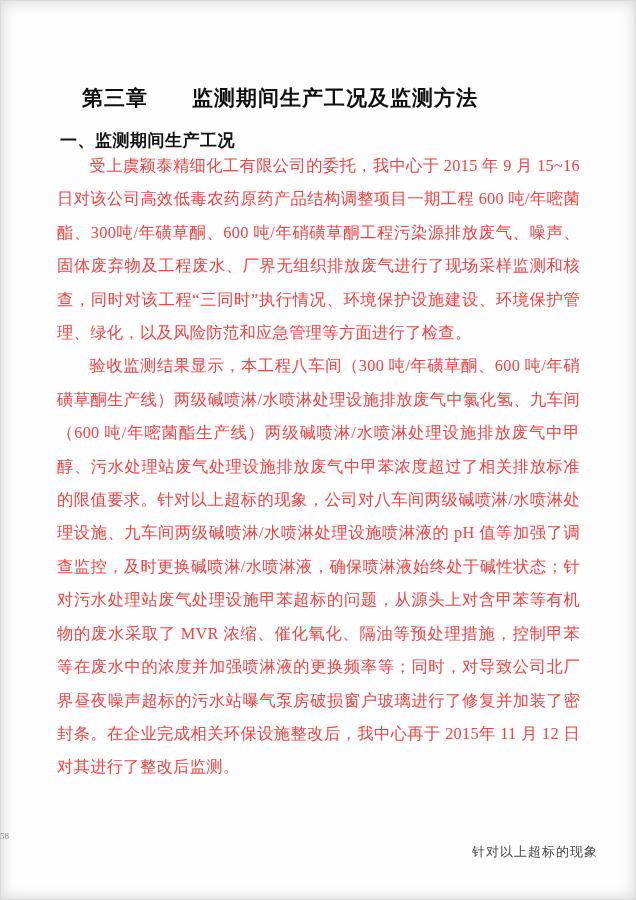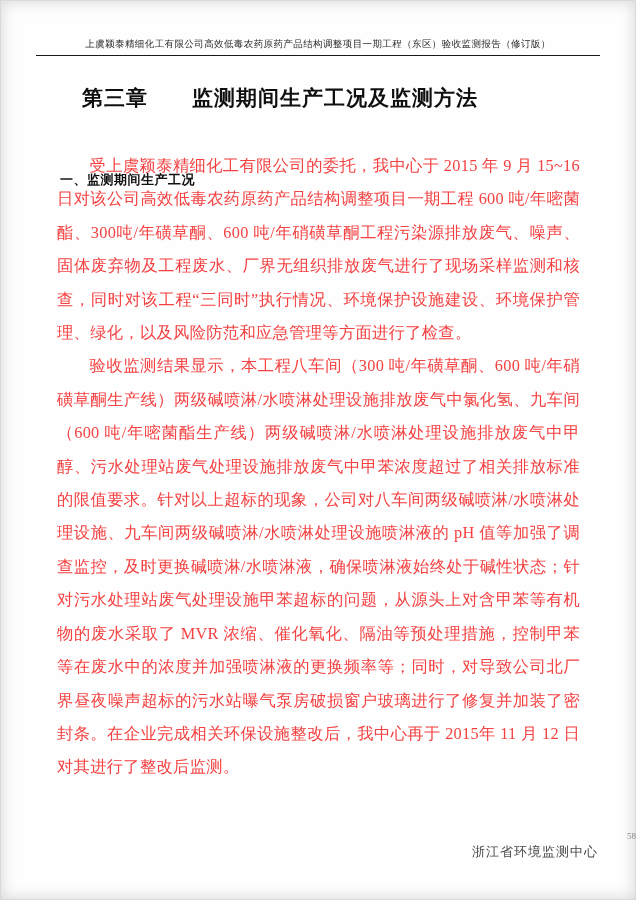--- a/index.html
+++ b/index.html
@@ -51,25 +51,24 @@
     font-size: 21px;
     font-weight: bold;
     letter-spacing: 1px;
     color: #141414;
   }
   .section-heading {
     position: absolute;
     top: 129px;
     left: 60px;
     font-family: "Liberation Sans", "DejaVu Sans", sans-serif;
-    font-size: 13px;
+    font-size: 17px;
     font-weight: bold;
     letter-spacing: 0.5px;
     color: #161616;
-    margin-top: 42px;
   }
   .body-text {
     position: absolute;
     top: 149px;
     left: 57px;
     width: 523px;
   }
   .body-text p {
     margin: 0;
     font-size: 16.3px;
@@ -77,48 +76,47 @@
     text-align: justify;
     text-indent: 2em;
     letter-spacing: 0.3px;
     color: #ef4444;
   }
   .page-number {
     position: absolute;
     top: 831px;
     left: 0;
     width: 636px;
-    text-align: right;
+    text-align: left;
     font-size: 9px;
     color: #8a8a8a;
   }
   .footer-org {
     position: absolute;
     top: 843px;
     right: 38px;
     font-size: 13px;
     letter-spacing: 1px;
     color: #4a4a4a;
   }
 </style>
 </head>
 <body>
 
 <div class="scan-frame">
   <div class="scan-content">
 
-    <div class="doc-header">上虞颖泰精细化工有限公司高效低毒农药原药产品结构调整项目一期工程（东区）验收监测报告（修订版）</div>
 
     <div class="chapter-title">第三章　　监测期间生产工况及监测方法</div>
 
     <div class="section-heading">一、监测期间生产工况</div>
 
     <div class="body-text">
       <p>受上虞颖泰精细化工有限公司的委托，我中心于 2015 年 9 月 15~16 日对该公司高效低毒农药原药产品结构调整项目一期工程 600 吨/年嘧菌酯、300吨/年磺草酮、600 吨/年硝磺草酮工程污染源排放废气、噪声、固体废弃物及工程废水、厂界无组织排放废气进行了现场采样监测和核查，同时对该工程“三同时”执行情况、环境保护设施建设、环境保护管理、绿化，以及风险防范和应急管理等方面进行了检查。</p>
       <p>验收监测结果显示，本工程八车间（300 吨/年磺草酮、600 吨/年硝磺草酮生产线）两级碱喷淋/水喷淋处理设施排放废气中氯化氢、九车间（600 吨/年嘧菌酯生产线）两级碱喷淋/水喷淋处理设施排放废气中甲醇、污水处理站废气处理设施排放废气中甲苯浓度超过了相关排放标准的限值要求。针对以上超标的现象，公司对八车间两级碱喷淋/水喷淋处理设施、九车间两级碱喷淋/水喷淋处理设施喷淋液的 pH 值等加强了调查监控，及时更换碱喷淋/水喷淋液，确保喷淋液始终处于碱性状态；针对污水处理站废气处理设施甲苯超标的问题，从源头上对含甲苯等有机物的废水采取了 MVR 浓缩、催化氧化、隔油等预处理措施，控制甲苯等在废水中的浓度并加强喷淋液的更换频率等；同时，对导致公司北厂界昼夜噪声超标的污水站曝气泵房破损窗户玻璃进行了修复并加装了密封条。在企业完成相关环保设施整改后，我中心再于 2015年 11 月 12 日对其进行了整改后监测。</p>
     </div>
 
     <div class="page-number">58</div>
 
-    <div class="footer-org">浙江省环境监测中心</div>
+    <div class="footer-org">针对以上超标的现象</div>
 
   </div>
 </div>
 
 </body></html>

